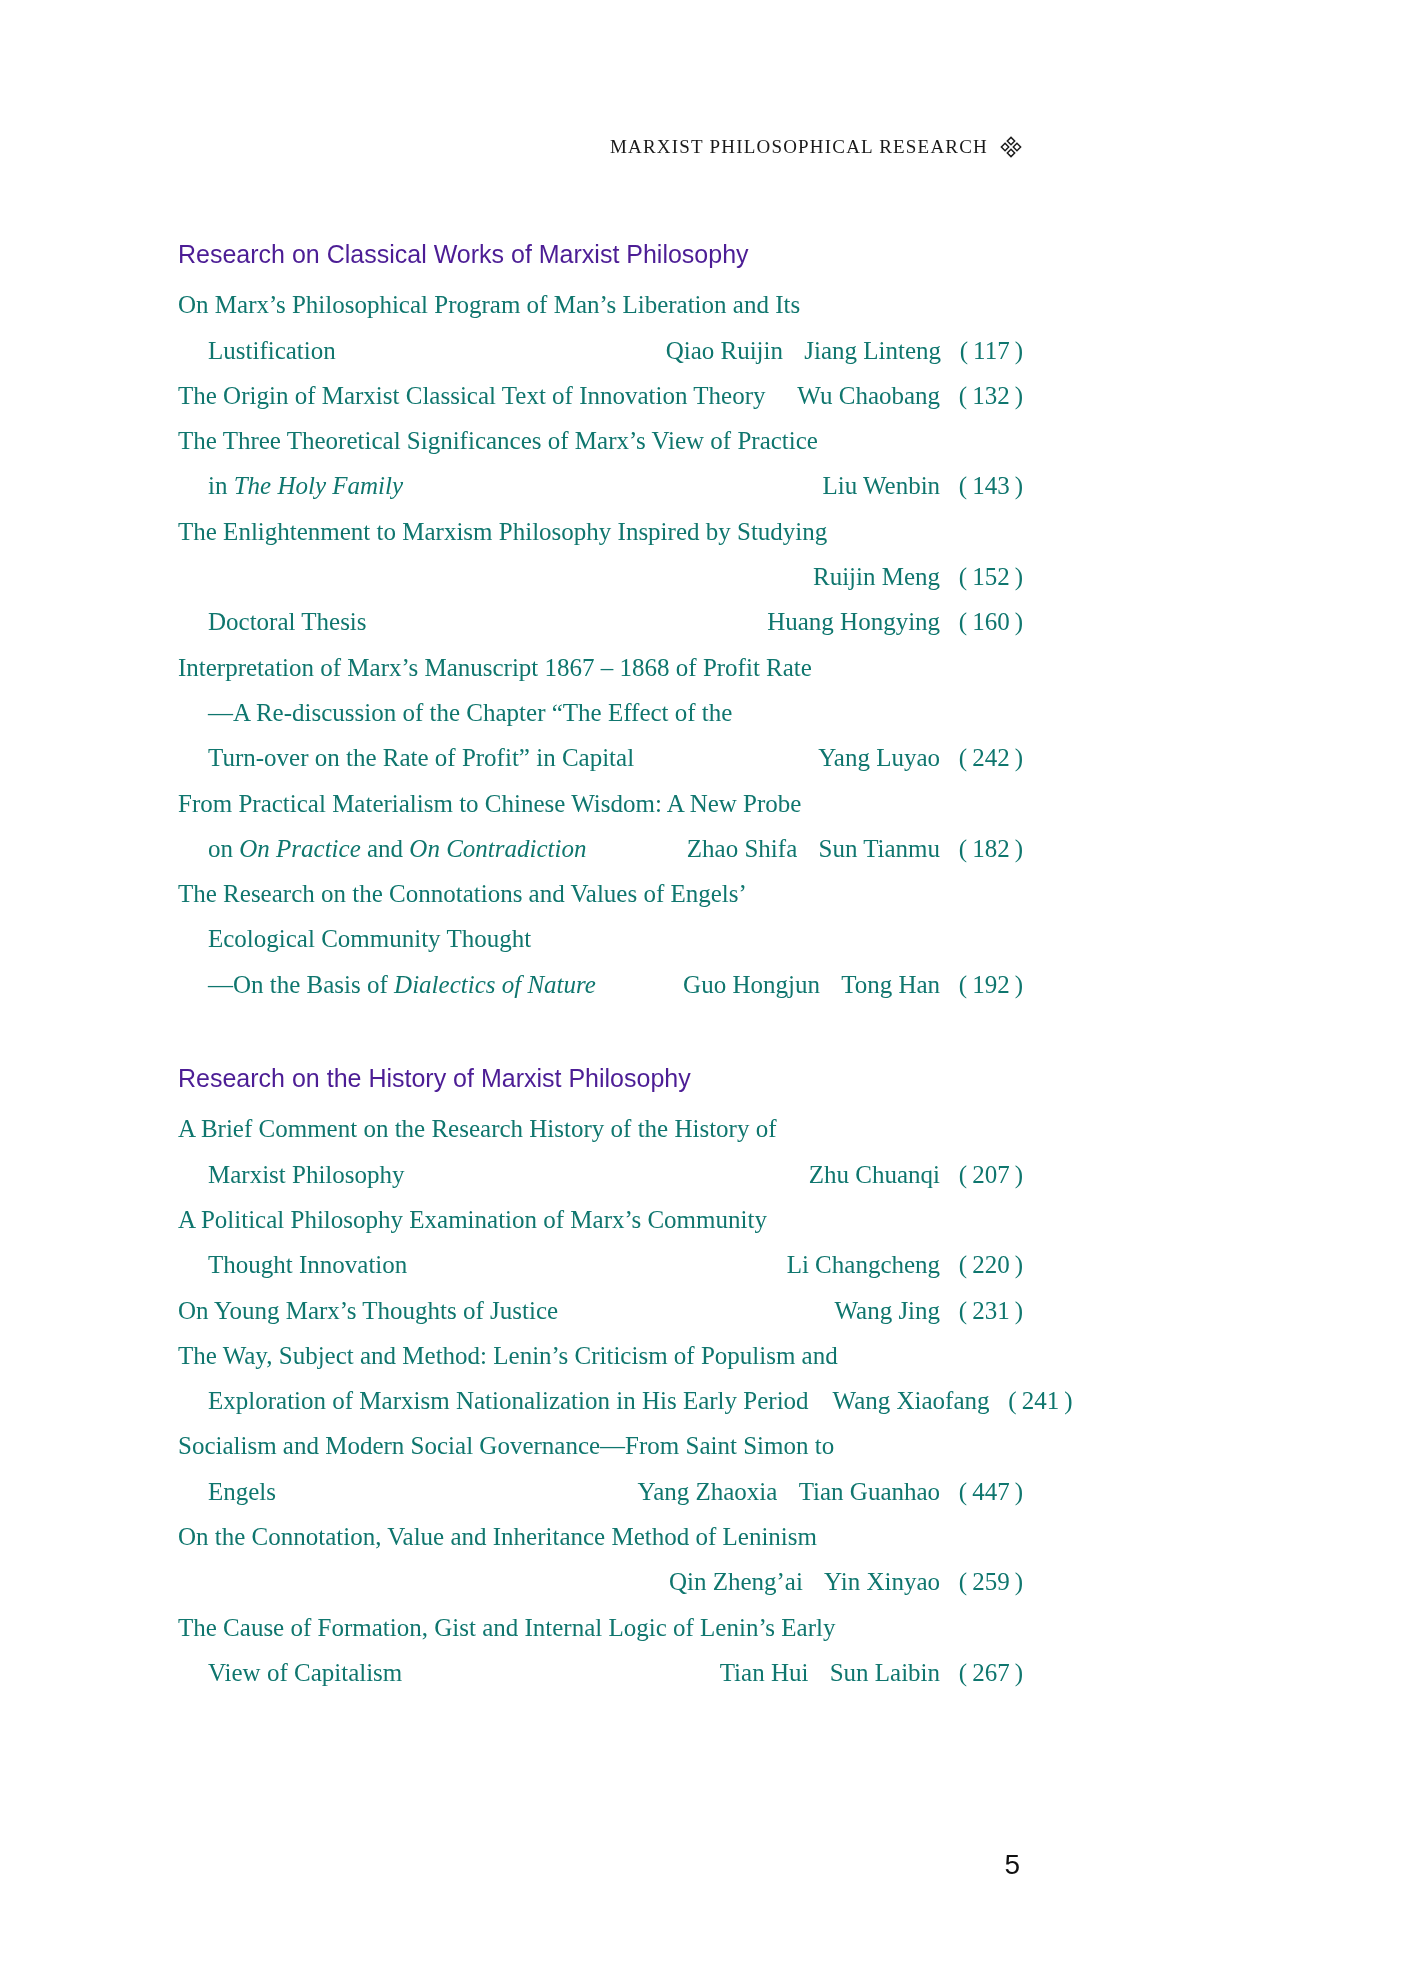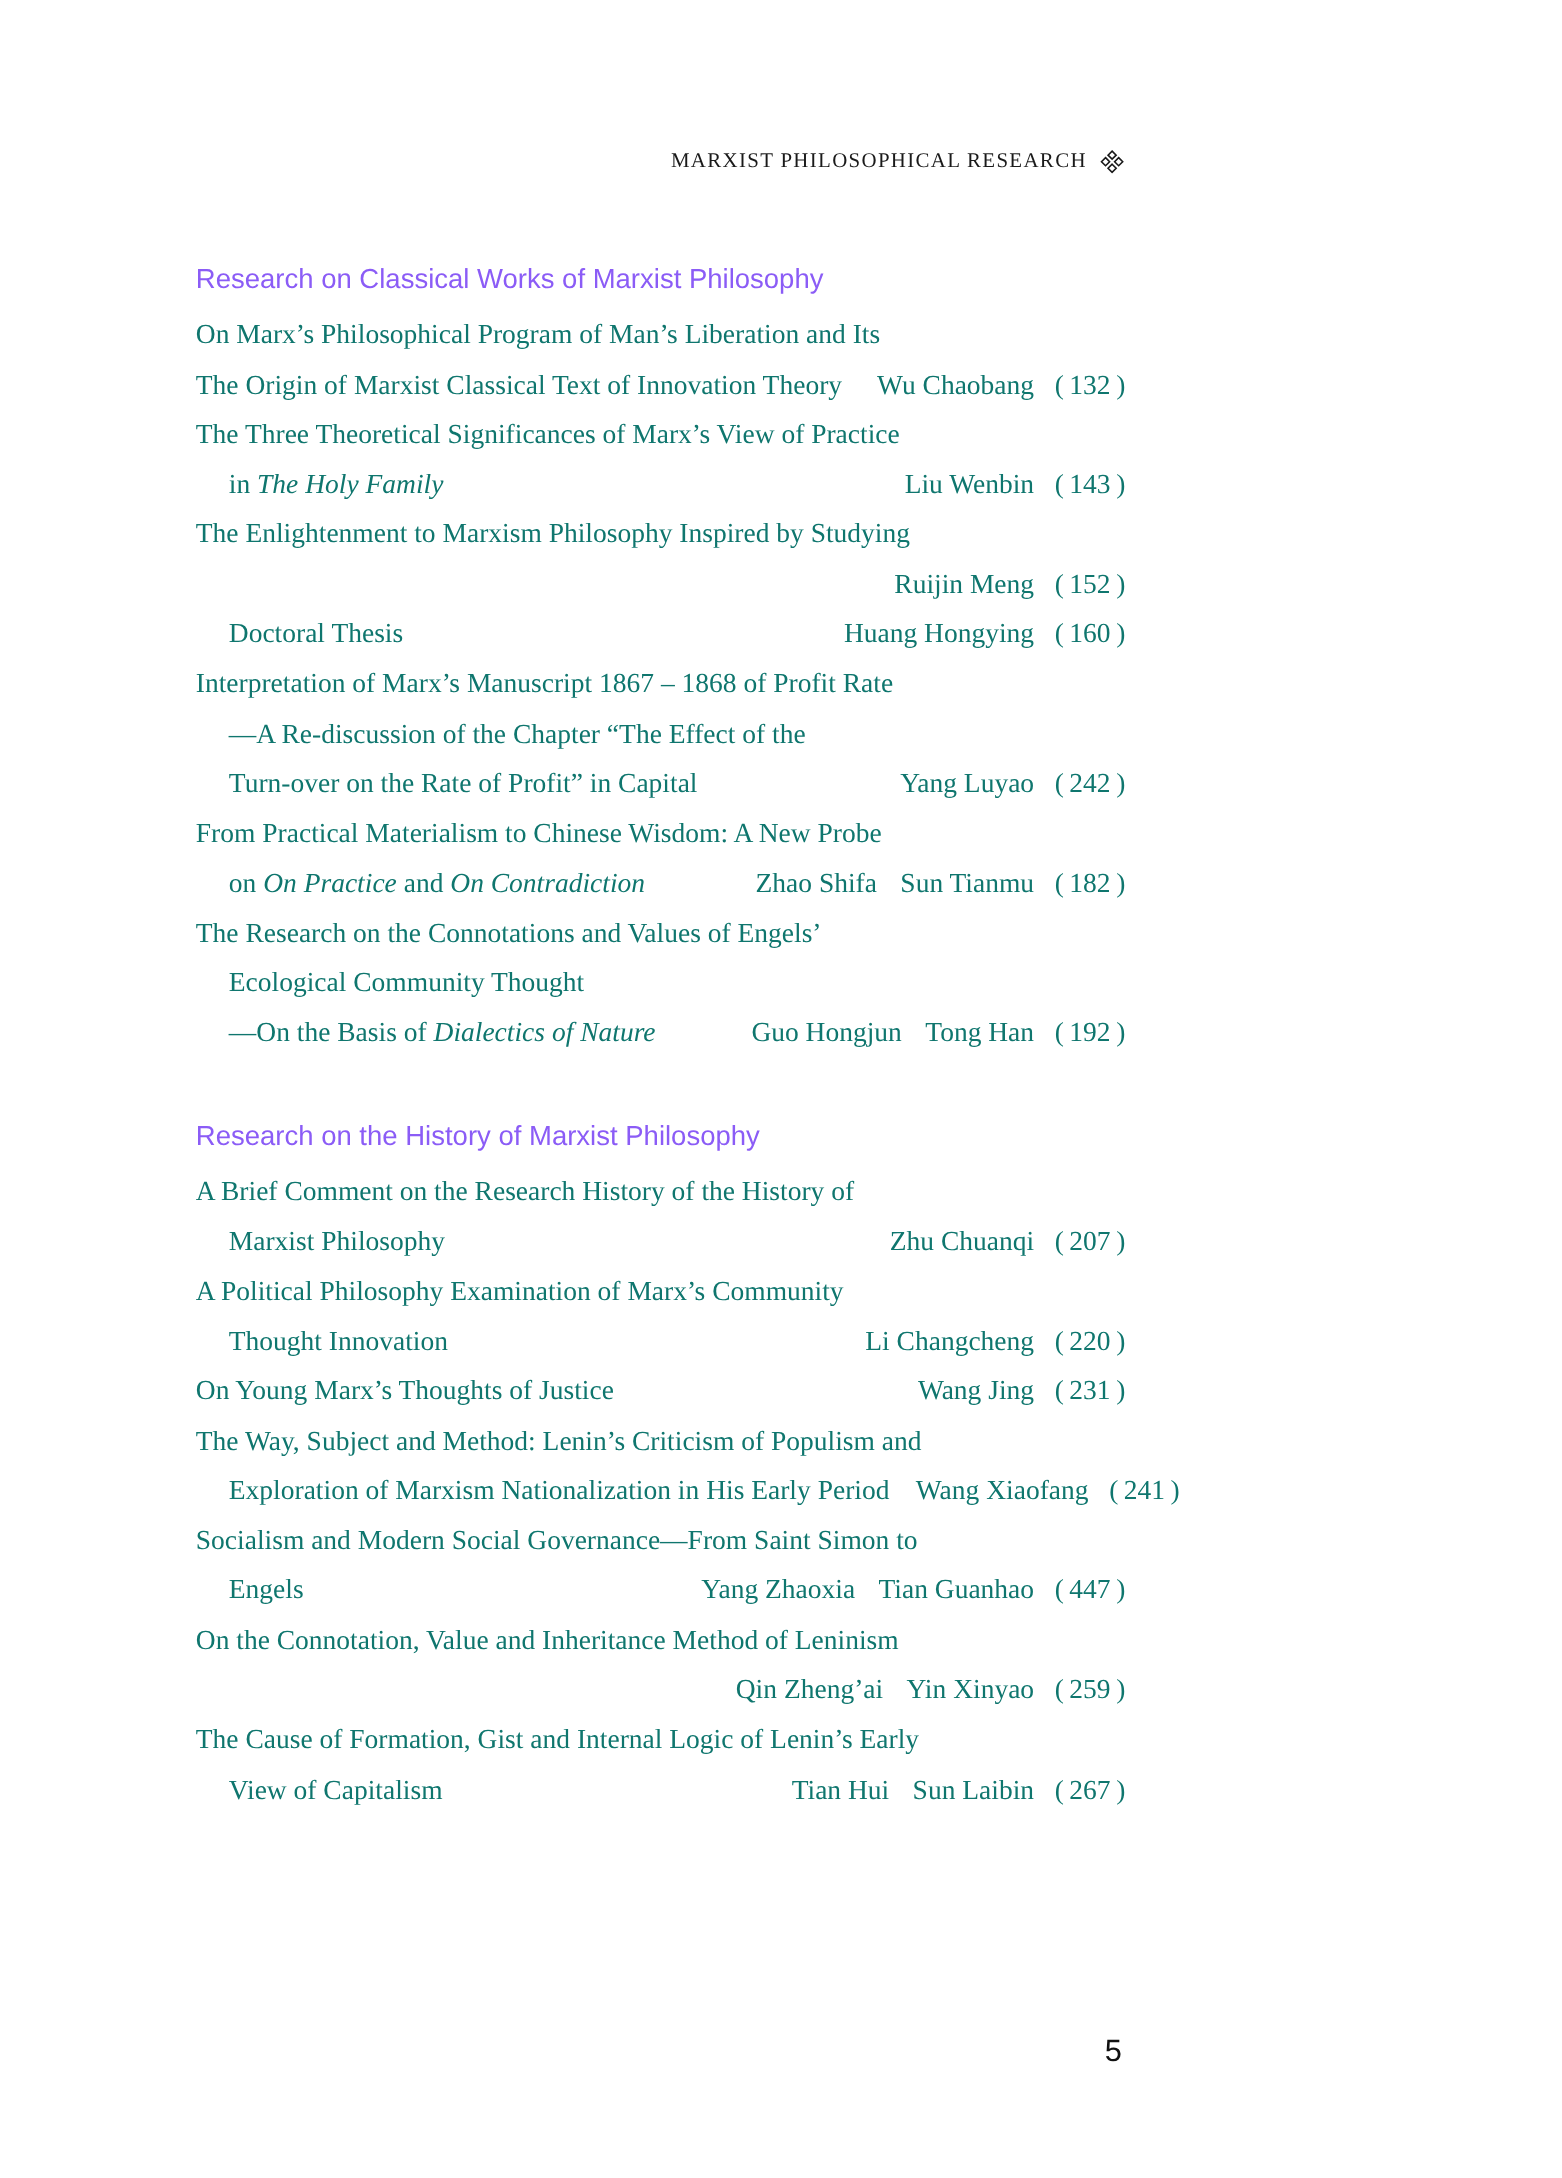--- a/index.html
+++ b/index.html
@@ -31,21 +31,21 @@
     position:absolute;
     left:178px;
     right:175px;
     top:232px;
   }
   .toc-section-heading{
     font-family:"Liberation Sans", sans-serif;
     font-size:25px;
     font-weight:500;
     line-height:45.3px;
-    color:#8b5cf6;
+    color:#4c1d95;
     margin:0 0 5px 0;
   }
   .toc-section-heading.gap{margin-top:49px;}
   .toc-row{
     display:flex;
     align-items:baseline;
     font-size:25px;
     line-height:45.3px;
     color:#0f766e;
   }
@@ -80,20 +80,24 @@
       <path d="M5.5 8 L9.5 12 L5.5 16 L1.5 12 Z"></path>
       <path d="M18.5 8 L22.5 12 L18.5 16 L14.5 12 Z"></path>
       <path d="M12 14.5 L16 18.5 L12 22.5 L8 18.5 Z"></path>
     </svg>
   </div>
 
   <div class="toc">
       <div class="toc-section-heading">Research on Classical Works of Marxist Philosophy</div>
       <div class="toc-row">
         <span class="toc-title"><span>On Marx’s Philosophical Program of Man’s Liberation and Its</span></span>
+      </div>
+      <div class="toc-row indent">
+        <span class="toc-title"><span>Lustification</span></span>
+        <span class="toc-right"><span class="author">Qiao Ruijin</span><span class="author">Jiang Linteng</span><span class="pageno">( 117 )</span></span>
       </div>
       <div class="toc-row">
         <span class="toc-title"><span>The Origin of Marxist Classical Text of Innovation Theory</span></span>
         <span class="toc-right"><span class="author">Wu Chaobang</span><span class="pageno">( 132 )</span></span>
       </div>
       <div class="toc-row">
         <span class="toc-title"><span>The Three Theoretical Significances of Marx’s View of Practice</span></span>
       </div>
       <div class="toc-row indent">
         <span class="toc-title"><span>in </span><span class="ital">The Holy Family</span></span>

